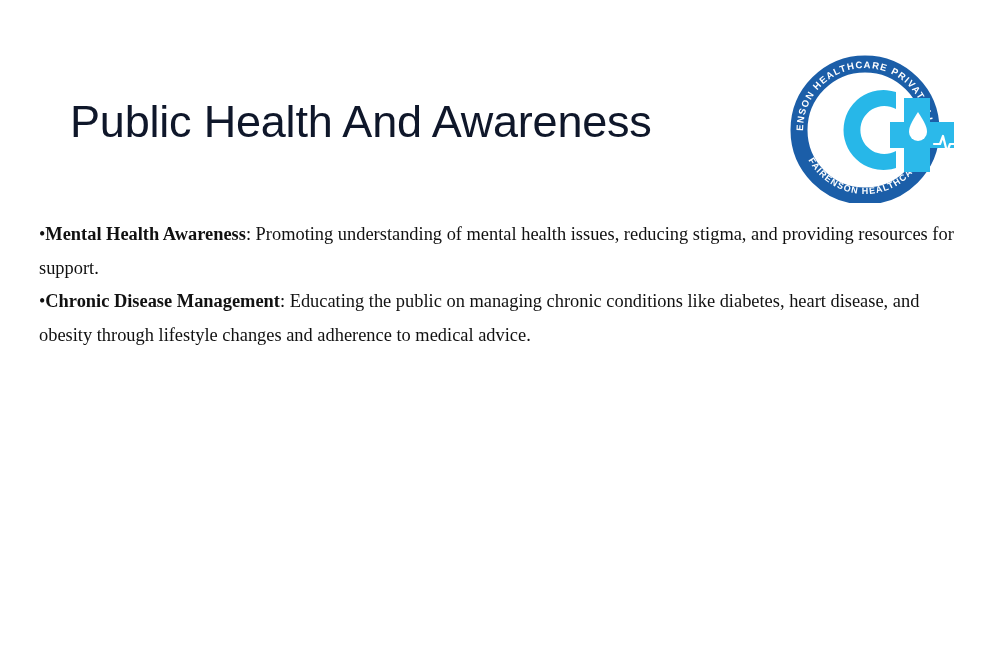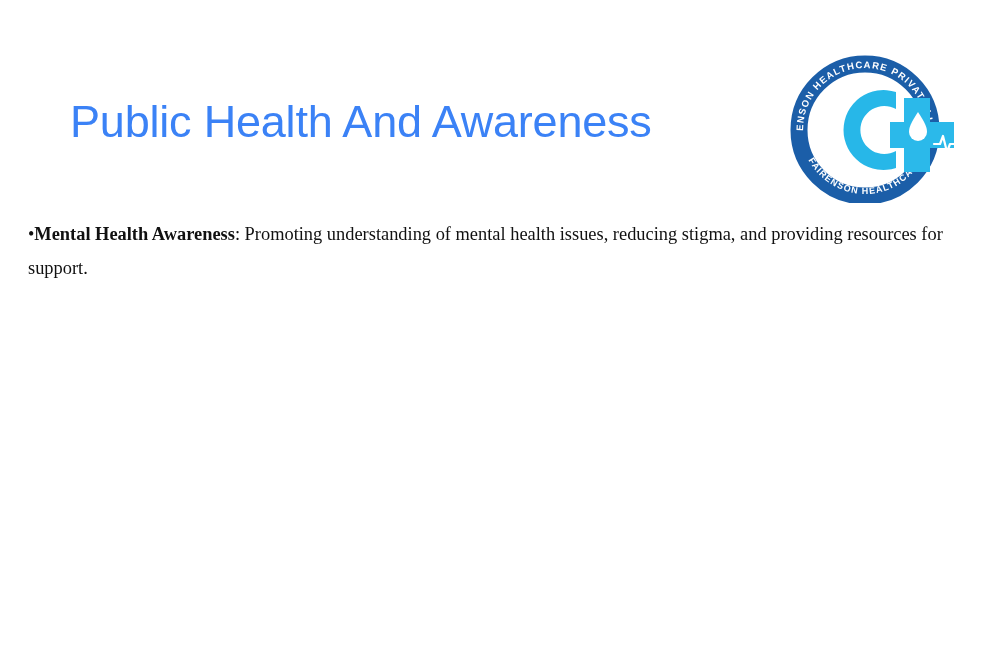--- a/index.html
+++ b/index.html
@@ -24,21 +24,21 @@
 
   
   .slide-title {
     position: absolute;
     left: 70px;
     top: 96px;
     font-family: "Liberation Sans", sans-serif;
     font-size: 45px;
     font-weight: 400;
     letter-spacing: -0.2px;
-    color: #3b82f6;
+    color: #0f172a;
     white-space: nowrap;
   }
 
   
   .logo {
     position: absolute;
     left: 778px;
     top: 48px;
     width: 200px;
     height: 155px;
@@ -50,21 +50,21 @@
     position: absolute;
     left: 28px;
     top: 218px;
     width: 930px;
   }
   .bullet-line {
     font-size: 18.4px;
     line-height: 33.5px;
     color: #111111;
     text-align: left;
-    margin: 0 0 0 0;
+    margin: 0 0 0 11px;
     font-family: Liberation Serif, serif;
   }
   .bullet-dot {
     font-size: 18px;
     line-height: 33.5px;
   }
   .bullet-term {
     font-weight: bold;
   }
   .bullet-text {
@@ -110,17 +110,20 @@
     </svg>
   </div>
 
   <div class="body-list">
 
     <p class="bullet-line">
       <span class="bullet-dot">•</span><span class="bullet-term">Mental Health Awareness</span><span class="bullet-text">: Promoting understanding of mental health issues, reducing stigma, and providing resources for support.</span>
     </p>
 
 
+    <p class="bullet-line">
+      <span class="bullet-dot">•</span><span class="bullet-term">Chronic Disease Management</span><span class="bullet-text">: Educating the public on managing chronic conditions like diabetes, heart disease, and obesity through lifestyle changes and adherence to medical advice.</span>
+    </p>
 
 
 
   </div>
 </div>
 
 </body></html>

